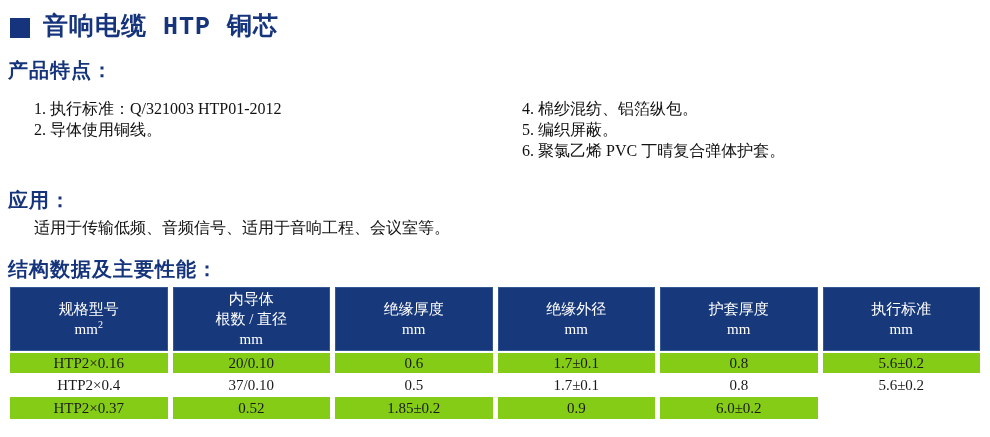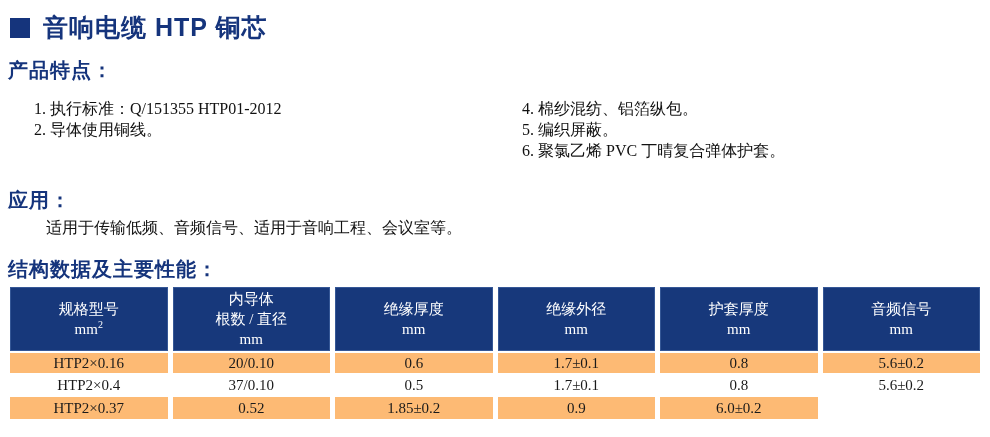--- a/index.html
+++ b/index.html
@@ -14,21 +14,21 @@
 
   
   .title-row {
     position: absolute; top: 15px; left: 10px;
     display: flex; align-items: center; gap: 13px;
   }
   .title-bullet {
     width: 20px; height: 20px; background: #15347c; flex: 0 0 auto;
   }
   .page-title {
-    font-family: Liberation Sans, sans-serif;
+    font-family: Liberation Mono, monospace;
     font-weight: bold; font-size: 25px; color: #15347c;
     letter-spacing: 1px; line-height: 1;
   }
 
   
   .section-heading {
     position: absolute; left: 8px;
     font-family: "Liberation Sans", sans-serif;
     font-weight: bold; font-size: 20px; color: #15347c;
     line-height: 1; letter-spacing: 1px;
@@ -42,21 +42,21 @@
     position: absolute; top: 98px;
     font-size: 16px; line-height: 21px; color: #111111;
   }
   .features-left { left: 34px; }
   .features-right { left: 522px; }
   .feature-item { white-space: nowrap; }
 
   
   .app-text {
     position: absolute; top: 218px; left: 34px;
-    font-size: 16px; line-height: 20px; white-space: nowrap; margin-left: 12px;
+    font-size: 16px; line-height: 20px; white-space: nowrap;
   }
 
   
   .spec-table {
     position: absolute; top: 287px; left: 10px; width: 970px;
     display: grid;
     grid-template-columns: repeat(6, 1fr);
     grid-template-rows: 64px 20px 20px 22px;
     column-gap: 5px; row-gap: 2px;
   }
@@ -66,34 +66,34 @@
     align-items: center; justify-content: center;
     font-size: 15px; line-height: 20px;
     box-shadow: inset 0 0 0 1px rgba(110,145,200,0.35);
     text-align: center;
   }
   .th sup { font-size: 10px; line-height: 0; }
   .td {
     display: flex; align-items: center; justify-content: center;
     font-size: 15px; color: #1a1a1a;
   }
-  .row-alt { background: #fdba74; }
+  .row-alt { background: #84cc16; }
   .row-plain { background: #ffffff; }
 </style>
 </head>
 <body>
 
 <div class="title-row">
   <div class="title-bullet"></div>
   <div class="page-title">音响电缆 HTP 铜芯</div>
 </div>
 
 <div class="section-heading h-features">产品特点：</div>
 <div class="features-col features-left">
-  <div class="feature-item">1. 执行标准：Q/151355 HTP01-2012</div>
+  <div class="feature-item">1. 执行标准：Q/321003 HTP01-2012</div>
   <div class="feature-item">2. 导体使用铜线。</div>
 </div>
 <div class="features-col features-right">
   <div class="feature-item">4. 棉纱混纺、铝箔纵包。</div>
   <div class="feature-item">5. 编织屏蔽。</div>
   <div class="feature-item">6. 聚氯乙烯 PVC 丁晴复合弹体护套。</div>
 </div>
 
 <div class="section-heading h-application">应用：</div>
 <div class="app-text">适用于传输低频、音频信号、适用于音响工程、会议室等。</div>
@@ -117,21 +117,21 @@
   </div>
   <div class="th">
     <div>绝缘外径</div>
     <div>mm</div>
   </div>
   <div class="th">
     <div>护套厚度</div>
     <div>mm</div>
   </div>
   <div class="th">
-    <div>音频信号</div>
+    <div>执行标准</div>
     <div>mm</div>
   </div>
 
   <div class="td row-alt">HTP2×0.16</div>
   <div class="td row-alt">20/0.10</div>
   <div class="td row-alt">0.6</div>
   <div class="td row-alt">1.7±0.1</div>
   <div class="td row-alt">0.8</div>
   <div class="td row-alt">5.6±0.2</div>
 

